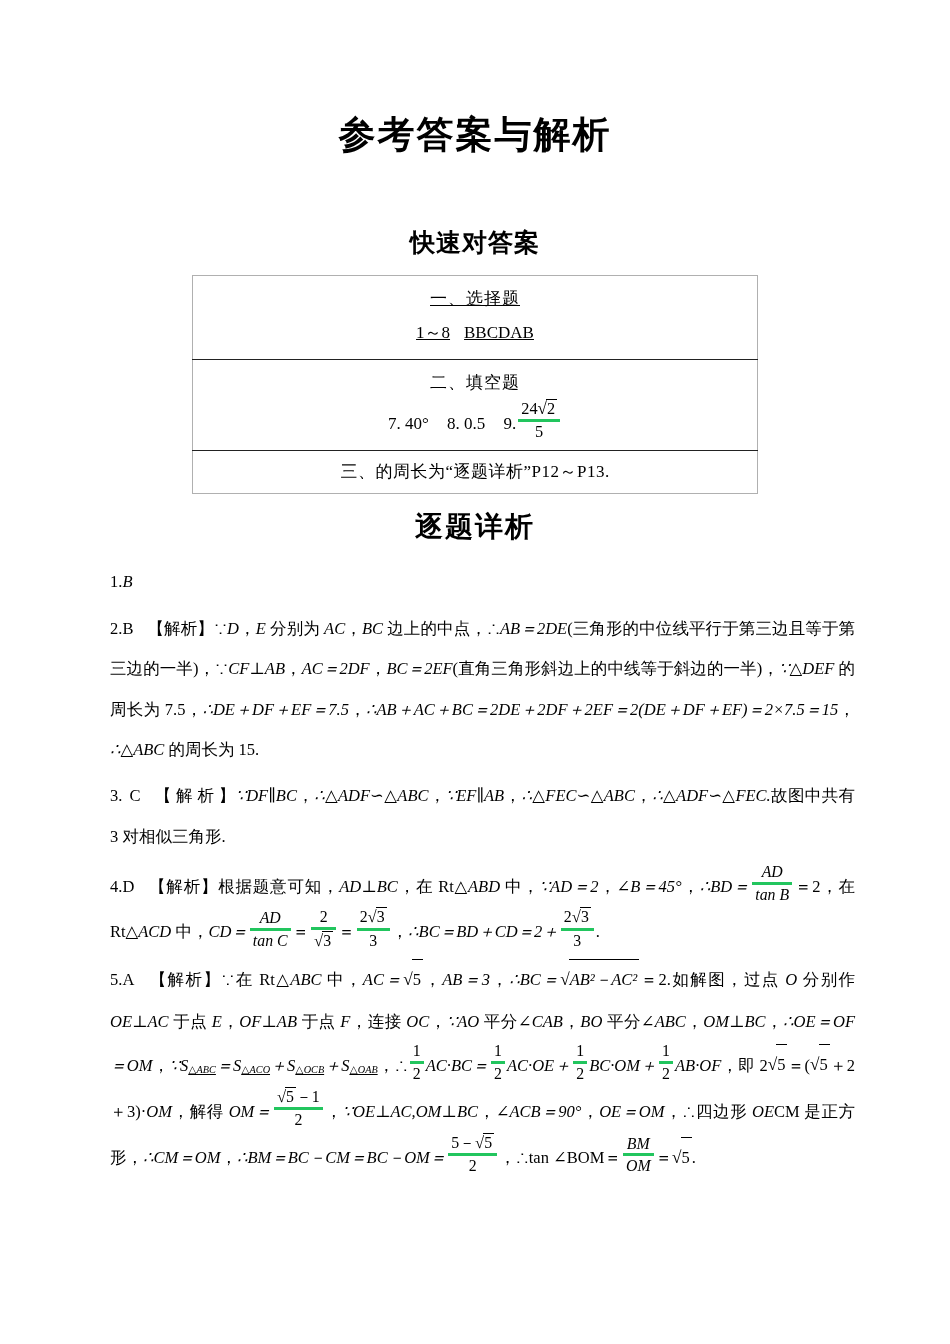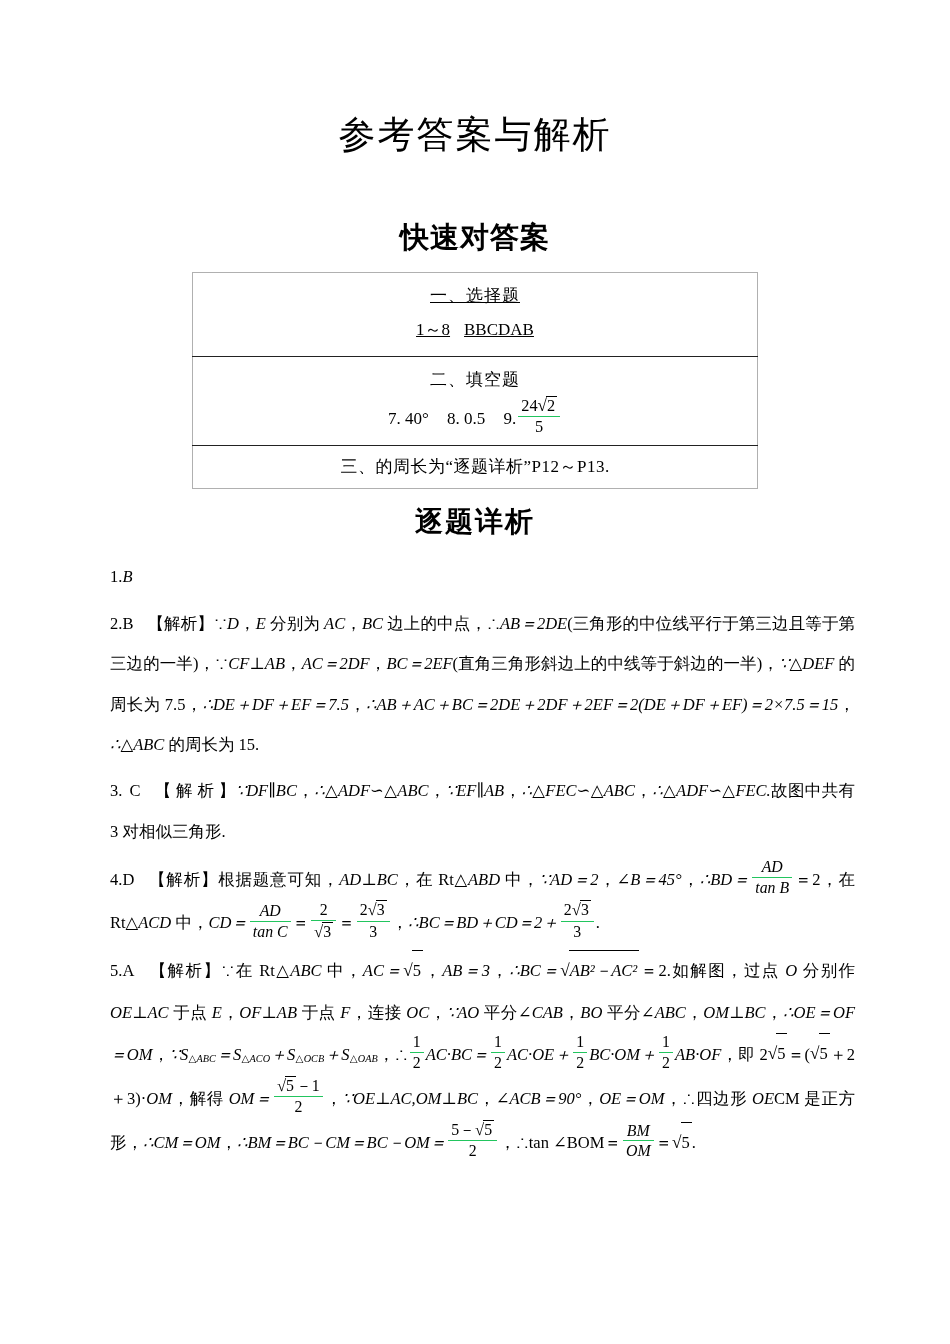--- a/index.html
+++ b/index.html
@@ -20,30 +20,30 @@
     position: absolute;
     left: 0; top: 0;
     width: 950px;
     height: 1344px;
   }
 
   
   .main-title {
     text-align: center;
     font-size: 37px;
-    font-weight: normal;
+    font-weight: bold;
     letter-spacing: 2px;
     margin: 0;
     padding-top: 112px;
     line-height: 1.25;
   }
   .sub-title {
     text-align: center;
-    font-size: 29px;
-    margin: 8px;
+    font-size: 25px;
+    margin: 16px;
     padding-top: 52px;
     letter-spacing: 1px;
   }
   .section-title {
     text-align: center;
     font-size: 28px;
     font-weight: bold;
     margin: 0;
     padding-top: 14px;
     padding-bottom: 6px;
@@ -108,41 +108,41 @@
   .frac {
     display: inline-block;
     vertical-align: -0.52em;
     text-align: center;
     line-height: 1.12;
     margin: 0 2px;
     font-size: 0.96em;
   }
   .frac .top {
     display: block;
-    border-bottom: 1px solid #22c55e;
+    border-bottom: 3px solid #22c55e;
     padding: 0 3px 1px 3px;
     white-space: nowrap;
   }
   .frac .bot {
     display: block;
     padding: 1px 3px 0 3px;
     white-space: nowrap;
   }
   .sqrt {
     display: inline-block;
     white-space: nowrap;
   }
   .sqrt .rad { font-size: 1.05em; }
   .sqrt .body {
     border-top: 1px solid #000;
     padding: 0 2px 0 1px;
     display: inline-block;
     margin-left: -1px;
   }
-  sub { font-size: 0.62em; vertical-align: -0.25em; }
+  sub { font-size: 0.62em; vertical-align: -0.25em; text-decoration: underline; }
 </style>
 </head>
 <body>
 
 <div class="page">
 
   <h1 class="main-title">参考答案与解析</h1>
 
   <h2 class="sub-title">快速对答案</h2>
 

